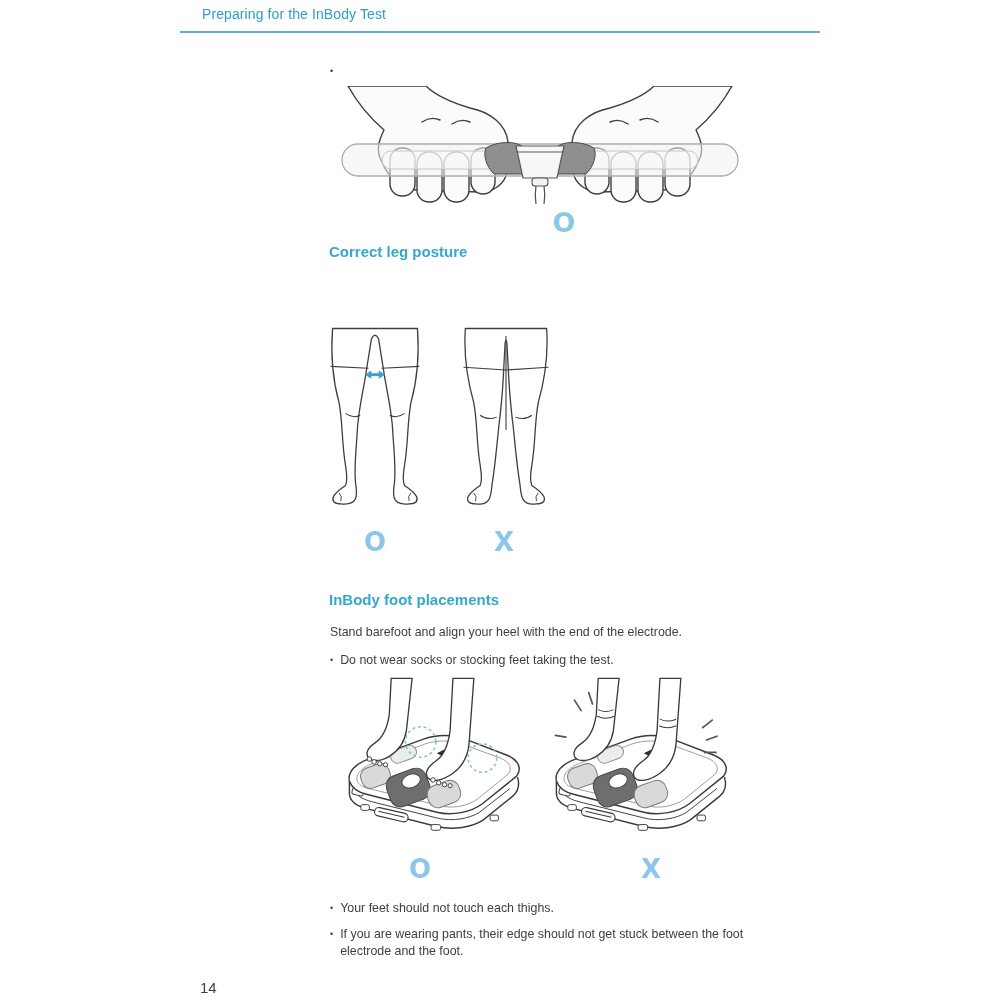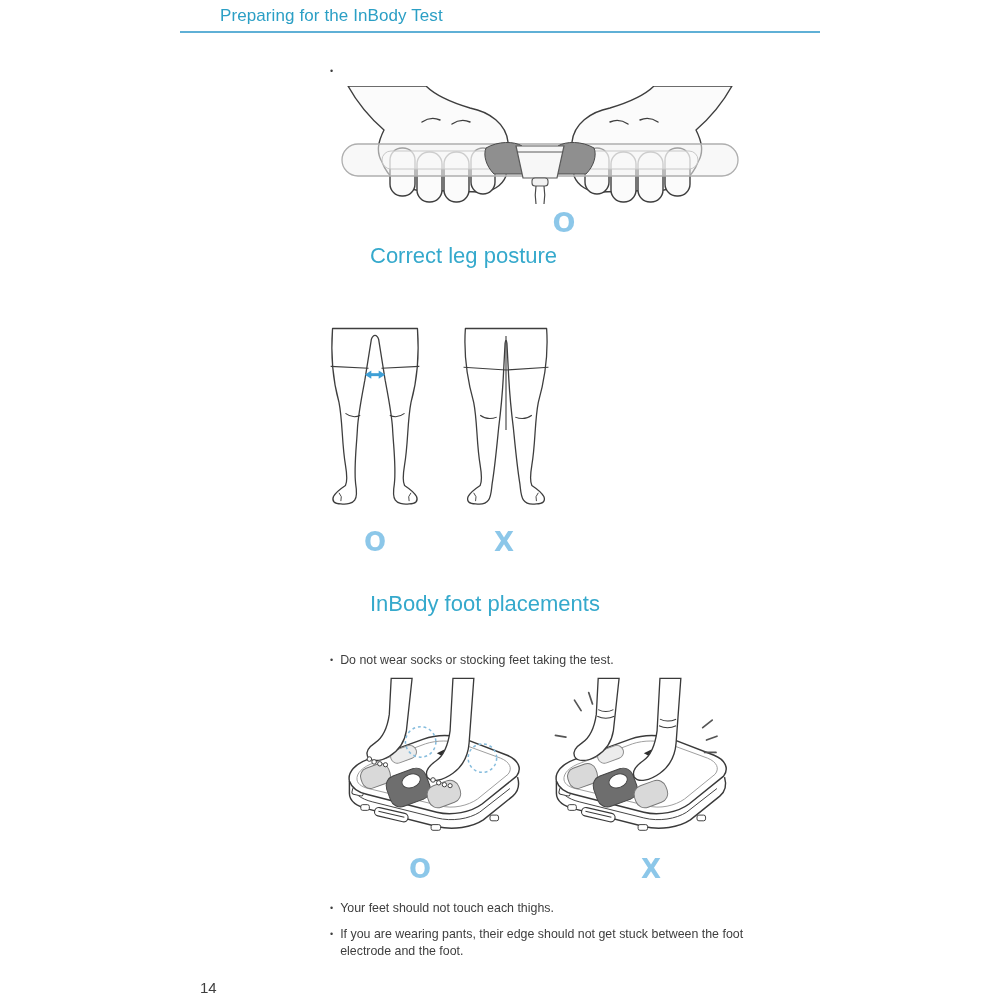--- a/index.html
+++ b/index.html
@@ -1,21 +1,21 @@
 <!DOCTYPE html>
 <html><head>
 <meta charset="utf-8">
 <style>
   html,body{margin:0;padding:0;background:#ffffff;}
   .page{position:relative;width:1000px;height:1000px;background:#fff;
         font-family:"Liberation Sans",sans-serif;overflow:hidden;}
   .t{position:absolute;}
-  .hdr-title{color:#2b9fc5;font-size:17px;letter-spacing:.1px;margin-left:18px;}
+  .hdr-title{color:#2b9fc5;font-size:14px;letter-spacing:.1px;}
   .rule{height:2px;background:#5fb0d6;}
-  .h2{color:#35a9cc;font-size:22px;font-weight:400;margin-left:41px;}
+  .h2{color:#35a9cc;font-size:15px;font-weight:700;}
   .body-text{color:#3e3e3e;font-size:12.4px;line-height:1.4;}
   .bullet{display:flex;}
   .bullet .dot{font-size:9px;line-height:1;margin-top:4px;margin-right:7px;color:#3e3e3e;flex:0 0 auto;}
   .mark{font-family:"DejaVu Sans",sans-serif;font-weight:700;font-size:26px;color:#8cc7e9;
         text-align:center;line-height:1;}
   .pagenum{color:#3f3f3f;font-size:15px;}
   svg{display:block;}
 </style>
 </head>
 <body>
@@ -83,20 +83,21 @@
     <path d="M 52,8 L 52,110" stroke="#3e3e3e" stroke-width="1.2" fill="none"></path>
     <path d="M 6,42 L 52,45 M 52,45 L 98,42" stroke="#3e3e3e" stroke-width="1.2" fill="none"></path>
     <path d="M 24,94 Q 32,100 42,96 M 62,96 Q 72,100 80,94" stroke="#3e3e3e" stroke-width="1.1" fill="none"></path>
     <path d="M 17,178 Q 21,182 19,187 M 87,178 Q 83,182 85,187" stroke="#3e3e3e" stroke-width="1" fill="none"></path>
   </svg>
 
   <div class="t mark" style="left:359px;top:529px;width:32px">O</div>
   <div class="t mark" style="left:488px;top:529px;width:32px">X</div>
 
   <div class="t h2" style="left:329px;top:591px">InBody foot placements</div>
+  <div class="t body-text" style="left:330px;top:624px;width:460px">Stand barefoot and align your heel with the end of the electrode.</div>
   <div class="t bullet body-text" style="left:330px;top:652px;width:450px">
     <span class="dot">•</span>
     <span>Do not wear socks or stocking feet taking the test.</span>
   </div>
 
   <svg class="t" style="left:338px;top:677px" width="190" height="166" viewBox="0 0 200 172">
     <g fill="#ffffff" stroke="#3a3a3a">
       <path d="M 12,108 L 12,121 C 12,129 20,135 33,138 L 104,156 C 121,160 141,157 153,149 L 184,124 C 190,119 191,111 189,104" stroke-width="1.5"></path>
       <path d="M 16,114 C 16,121 24,127 36,130 L 104,147 C 120,151 138,148 149,141 L 181,116" fill="none" stroke-width="1"></path>
       <rect x="24" y="133" width="9" height="6" rx="2" stroke-width="1"></rect>

